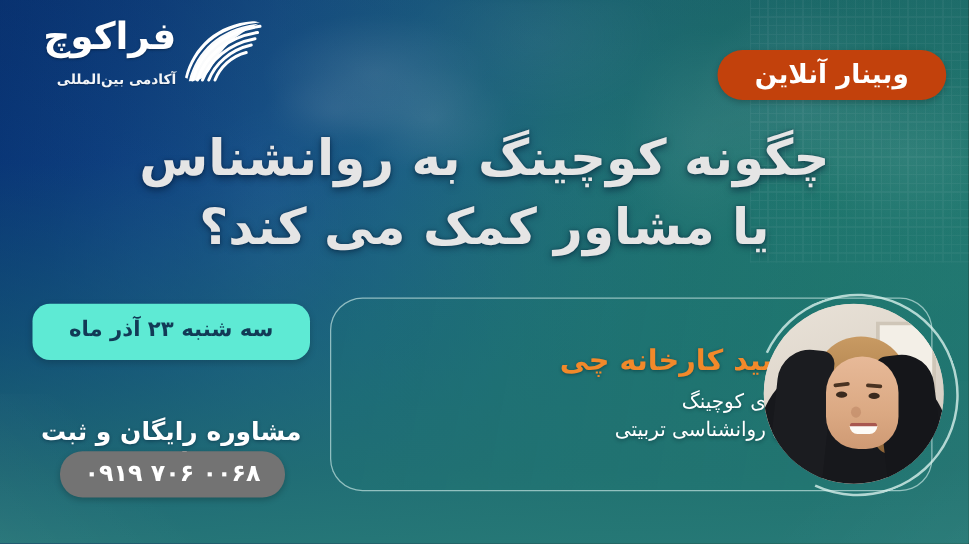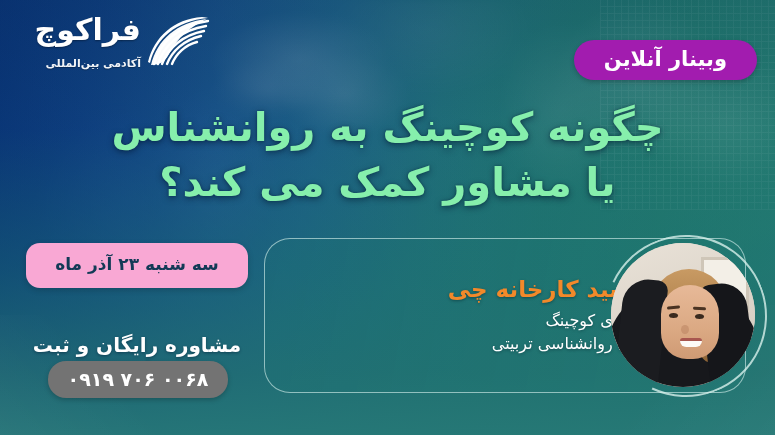--- a/index.html
+++ b/index.html
@@ -110,51 +110,51 @@
     font-weight: bold;
     margin-top: 13px;
     opacity: .95;
     text-shadow: 0 1px 1px rgba(0,0,0,.3);
   }
 
   
   .badge {
     position: absolute;
     right: 18px; top: 40px;
-    background: #a21caf;
+    background: #c2410c;
     color: #ffffff;
     font-size: 21px;
     font-weight: bold;
     padding: 7px 30px 9px;
     border-radius: 22px;
     box-shadow: 0 2px 5px rgba(0,0,0,.22);
     white-space: nowrap;
   }
 
   
   .headline {
     position: absolute;
     right: 30px;
     top: 100px;
     width: 715px;
     text-align: center;
-    color: #86efac;
+    color: #e5e5e5;
     font-weight: bold;
     font-size: 40px;
     line-height: 1.38;
     text-shadow: 0 2px 6px rgba(0,20,45,.55), 0 0 2px rgba(0,20,45,.4);
   }
   .headline div { white-space: nowrap; }
 
   
   .datebox {
     position: absolute;
     left: 26px; top: 243px;
     width: 222px;
-    background: #f9a8d4;
+    background: #5eead4;
     border-radius: 14px;
     padding: 9px 8px 10px;
     text-align: center;
     color: #123a56;
     font-weight: bold;
     line-height: 1.5;
     box-shadow: 0 2px 6px rgba(0,0,0,.18);
   }
   .datebox .d1 { font-size: 17px; }
   .datebox .d2 { font-size: 17px; }

